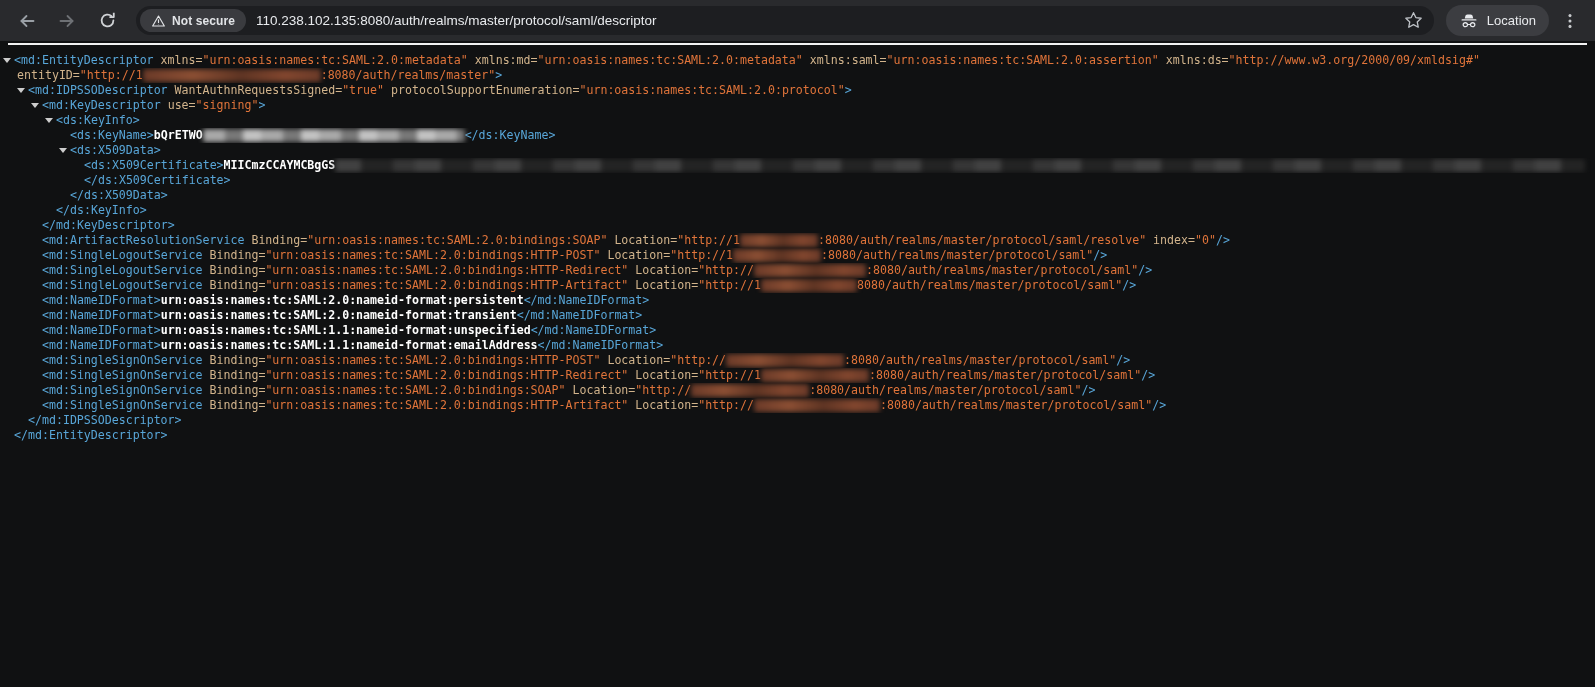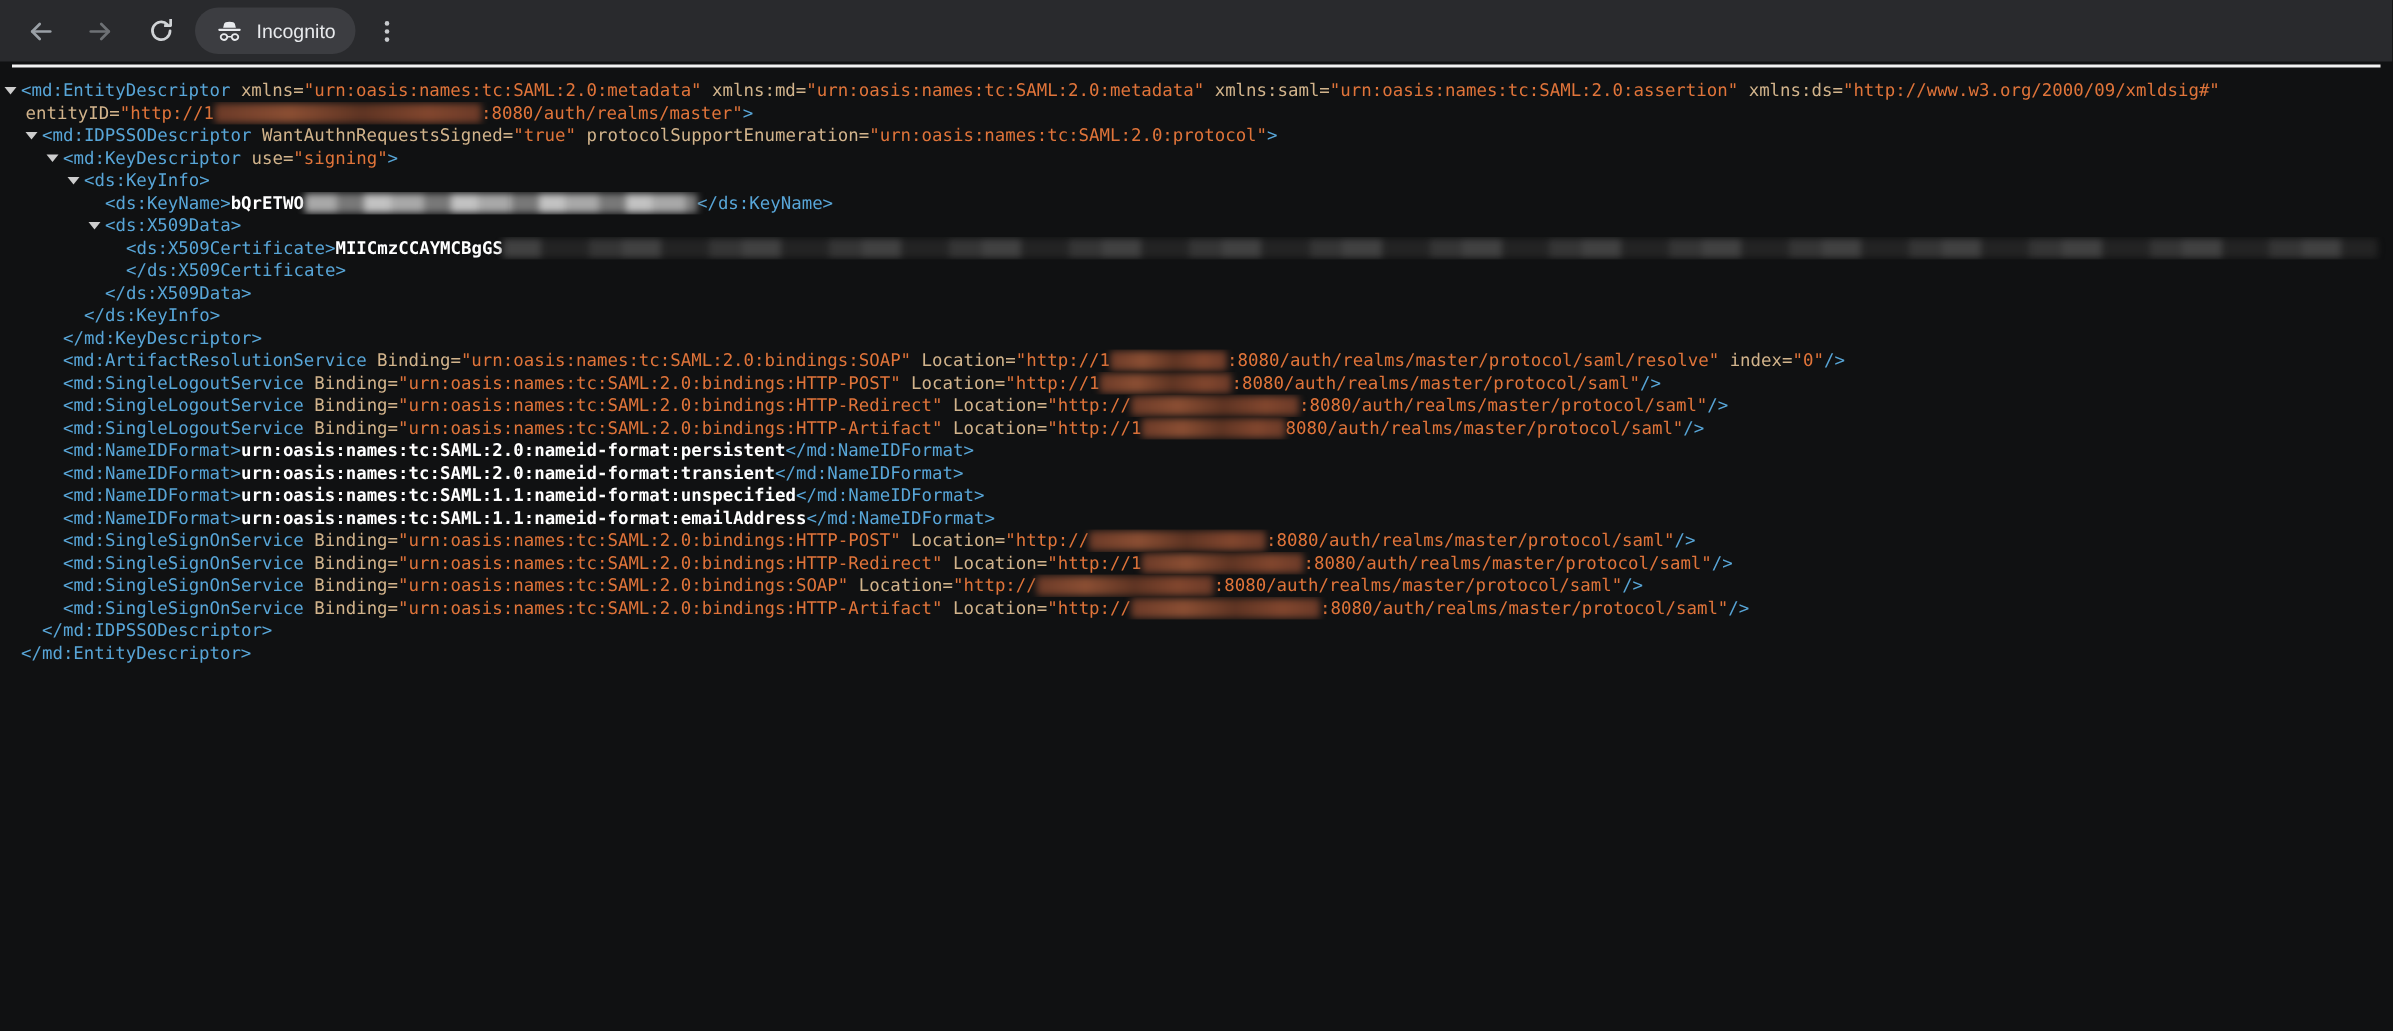--- a/index.html
+++ b/index.html
@@ -91,28 +91,44 @@
       </svg>
     </div>
 
     <div class="nav-btn">
       <svg width="19" height="19" viewBox="0 0 20 20" fill="none">
         <path d="M16.2 10 a6.2 6.2 0 1 1 -1.9 -4.45" stroke="#d0d3d6" stroke-width="1.9" stroke-linecap="round"></path>
         <path d="M16.6 1.8 V6.4 H12" fill="none" stroke="#d0d3d6" stroke-width="1.9" stroke-linejoin="round"></path>
       </svg>
     </div>
 
+    <div class="omnibox">
+      <div class="chip">
+        <svg width="15" height="14" viewBox="0 0 24 24" fill="none" stroke="#e2e4e7" stroke-width="2" stroke-linejoin="round">
+          <path d="M12 3.5 L22 20.5 H2 Z"></path>
+          <path d="M12 10 V14.5" stroke-linecap="round"></path>
+          <circle cx="12" cy="17.4" r="0.6" fill="#e2e4e7" stroke="none"></circle>
+        </svg>
+        <span class="chip-label">Not secure</span>
+      </div>
+      <span class="url">110.238.102.135:8080/auth/realms/master/protocol/saml/descriptor</span>
+      <div class="star-btn">
+        <svg width="19" height="19" viewBox="0 0 20 20" fill="none" stroke="#bdc1c6" stroke-width="1.4" stroke-linejoin="round">
+          <path d="M10 1.8 l2.45 5.1 5.6 .72 -4.12 3.9 1.06 5.55 -4.99 -2.7 -4.99 2.7 1.06 -5.55 -4.12 -3.9 5.6 -.72 z"></path>
+        </svg>
+      </div>
+    </div>
 
     <div class="incognito-badge">
       <svg width="20" height="20" viewBox="0 0 24 24" fill="#e8eaed">
         <path d="M12 4.2c-2.5 0-4.1.6-4.35 1.7L6.9 9h10.2l-.75-3.1C16.1 4.8 14.5 4.2 12 4.2z"></path>
         <rect x="3" y="9.8" width="18" height="1.7" rx="0.85"></rect>
         <path d="M7.6 13.3c-1.85 0-3.35 1.4-3.35 3.1s1.5 3.1 3.35 3.1c1.7 0 3.1-1.2 3.3-2.75h2.2c.2 1.55 1.6 2.75 3.3 2.75 1.85 0 3.35-1.4 3.35-3.1s-1.5-3.1-3.35-3.1c-1.6 0-2.95 1-3.25 2.35h-2.3c-.3-1.35-1.65-2.35-3.25-2.35zm0 1.55c1.05 0 1.85.7 1.85 1.55s-.8 1.55-1.85 1.55-1.85-.7-1.85-1.55.8-1.55 1.85-1.55zm8.8 0c1.05 0 1.85.7 1.85 1.55s-.8 1.55-1.85 1.55-1.85-.7-1.85-1.55.8-1.55 1.85-1.55z"></path>
       </svg>
-      <span class="incognito-label">Incognito</span>
+      <span class="incognito-label">Location</span>
     </div>
 
     <div class="menu-btn">
       <svg width="18" height="18" viewBox="0 0 20 20" fill="#c7cacd">
         <circle cx="10" cy="4" r="1.7"></circle>
           <circle cx="10" cy="10" r="1.7"></circle>
           <circle cx="10" cy="16" r="1.7"></circle>
       </svg>
     </div>
   </div>

